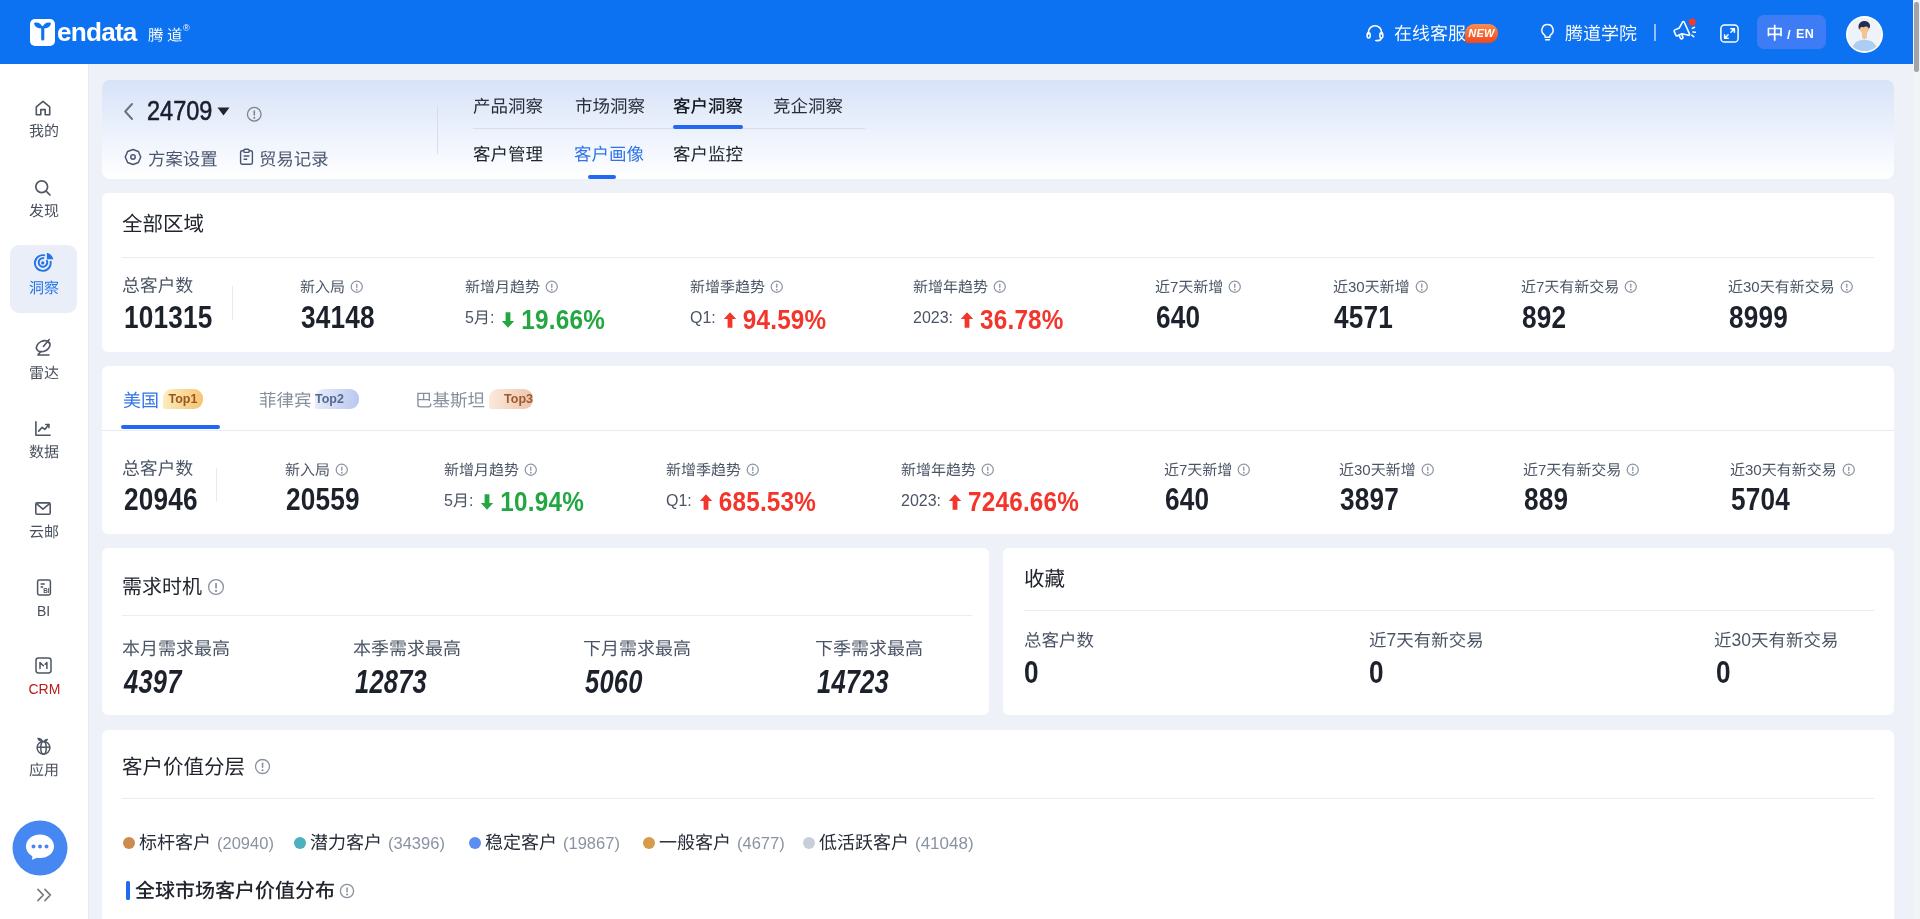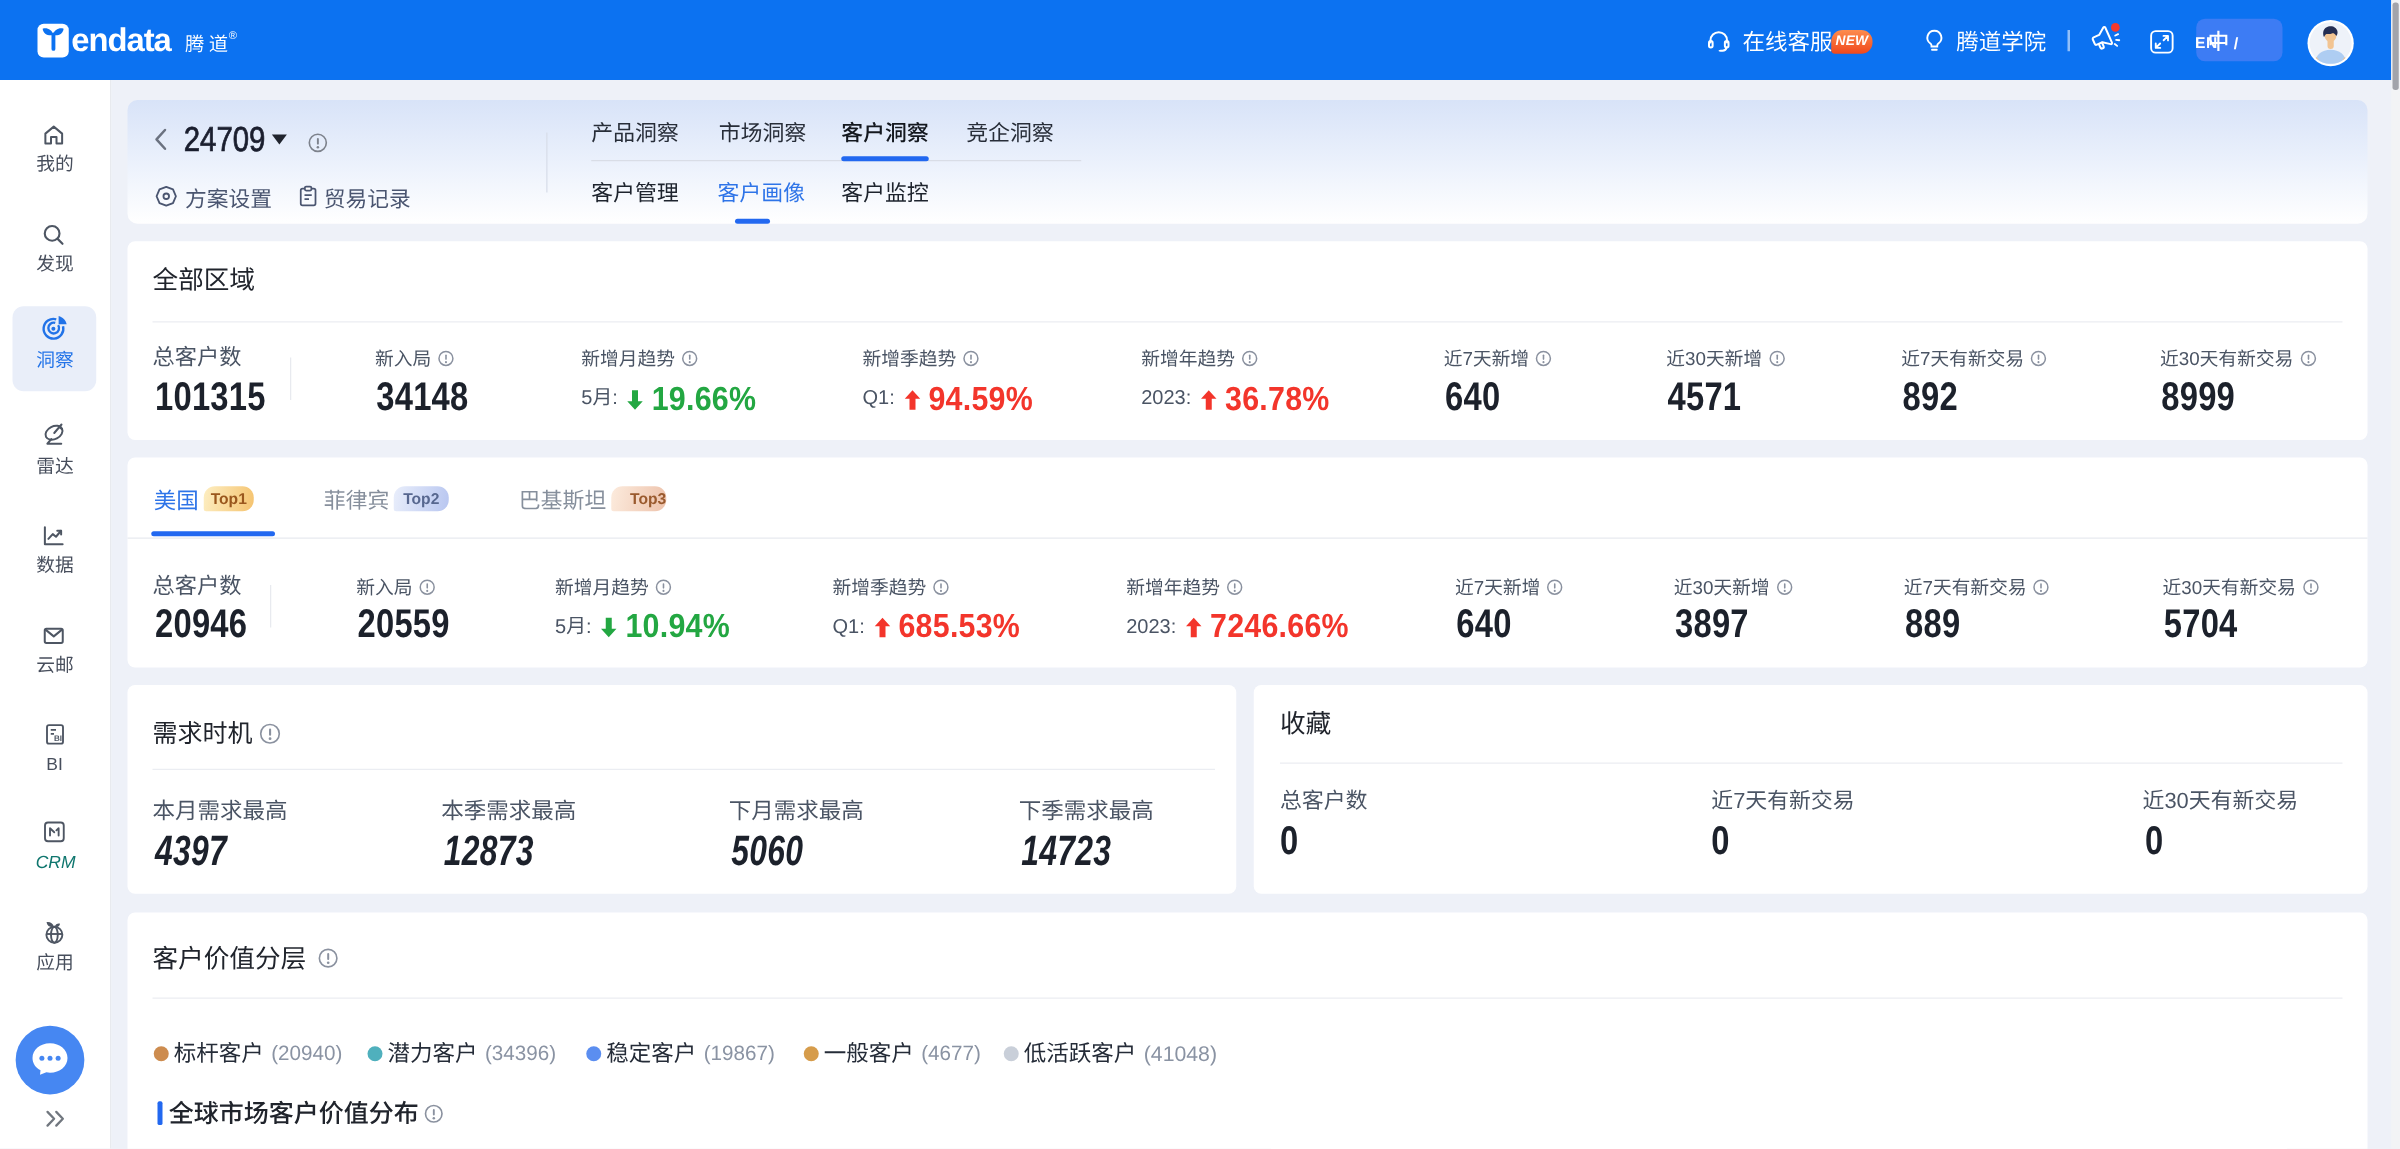--- a/index.html
+++ b/index.html
@@ -176,21 +176,21 @@
 <rect x="0.9" y="0.9" width="17.2" height="17.2" rx="3.6"></rect>
 <path d="M10.8,4.7 h3.6 v3.6 M14.2,4.9 l-3.3,3.3"></path>
 <path d="M8.2,14.3 H4.6 v-3.6 M4.8,14.1 l3.3,-3.3"></path>
 </g>
   </svg>
 <div class="abs" style="left:1757px;top:15px;width:69px;height:34px;background:#3d7cf4;border-radius:7px"></div>
 <svg class="t" style="left:1766px;top:23.5px" width="20" height="22" fill="#fff">
     <use href="#g8" x="0" transform="translate(0.0,15.4) scale(0.01750,-0.01750)"></use>
   </svg>
 <div class="abs" style="left:1787px;top:27.9929px;font-size:13px;color:#fff;font-weight:700;line-height:1;">/</div>
-<div class="abs" style="left:1756px;top:28.4162px;font-size:12.5px;color:#fff;font-weight:700;line-height:1;letter-spacing:0.5px;">EN</div>
+<div class="abs" style="left:1796px;top:28.4162px;font-size:12.5px;color:#fff;font-weight:700;line-height:1;letter-spacing:0.5px;">EN</div>
 <svg class="t" style="left:1846px;top:16px" width="37" height="37" viewBox="0 0 37 37">
 <circle cx="18.5" cy="18.5" r="18.5" fill="#fff"></circle>
 <circle cx="18.5" cy="18.5" r="16.8" fill="#eef2f9"></circle>
 <clipPath id="avc">
       <circle cx="18.5" cy="18.5" r="16.8"></circle>
     </clipPath>
 <g clip-path="url(#avc)">
 <rect x="16" y="13.5" width="5" height="9.7" rx="2.4" fill="#f2c492"></rect>
 <ellipse cx="18.4" cy="12.2" rx="4.8" ry="5.4" fill="#f2c492"></ellipse>
 <path d="M13.2,13.8 c-1.6-3.8-.3-7.6 3.4-8.6 3.6-1 6.6.9 7.3,3.6 .4,1.7-.1,3.2-.9,4 -.3-.8-.9-1.5-1.5-1.9 -1.4-.9-2.3.3-4.4.3 -1.6,0-2.4-.8-3.9,2.6 Z" fill="#252e52"></path>
@@ -269,21 +269,21 @@
 </g>
     <text x="9.2" y="15.6" font-family="Liberation Sans" font-size="6.4" font-weight="bold" fill="#4e5663">BI</text>
   </svg>
 <div class="abs" style="left:37px;top:604.146px;font-size:14px;color:#474e5c;font-weight:400;line-height:1;">BI</div>
 <svg class="t" style="left:33px;top:655px" width="21" height="21" viewBox="0 0 21 21">
 <g fill="none" stroke="#4e5663" stroke-width="1.5" stroke-linejoin="round" stroke-linecap="round">
 <rect x="3" y="3" width="15" height="15" rx="2.4"></rect>
 <path d="M7,13.4 V7.6 l3.4,3.2 M13.9,13.4 V7.6 l-1.8,1.7"></path>
 </g>
   </svg>
-<div class="abs" style="left:28.5px;top:682.146px;font-size:14px;color:#0f766e;font-weight:400;line-height:1;font-style:italic;">CRM</div>
+<div class="abs" style="left:28.5px;top:682.146px;font-size:14px;color:#b91c1c;font-weight:400;line-height:1;">CRM</div>
 <svg class="t" style="left:33px;top:735px" width="21" height="22" viewBox="0 0 21 22">
 <g fill="none" stroke="#4e5663" stroke-width="1.5">
 <circle cx="10.5" cy="12.8" r="6.4"></circle>
 <ellipse cx="10.5" cy="12.8" rx="2.7" ry="6.4"></ellipse>
 <path d="M4.3,12.2 H16.7"></path>
 </g>
 <path d="M10.3,6.6 C9.3,3.4 6.6,2.2 4.2,2.8 C4.7,5.8 7.2,7.2 10.3,6.6 Z" fill="#4e5663"></path>
 <path d="M10.6,6.6 C11.3,4.4 13.3,3.5 15,4 C14.7,6.2 12.8,7.2 10.6,6.6 Z" fill="#4e5663"></path>
 </svg>
 <svg class="t" style="left:29px;top:762px" width="32" height="19" fill="#474e5c">
@@ -532,21 +532,21 @@
 <svg class="t" style="left:123px;top:390.5px" width="38" height="22" fill="#2e74e8">
     <use href="#g66" x="0" transform="translate(0.0,15.8) scale(0.01800,-0.01800)"></use>
     <use href="#g67" x="0" transform="translate(18.0,15.8) scale(0.01800,-0.01800)"></use>
   </svg>
 <div class="abs" style="left:163px;top:389px;width:40px;height:20px;background:linear-gradient(100deg,#fdeec2,#f5c36f);border-radius:9px 9px 9px 2px;color:#9a571d;font-weight:700;font-size:12.5px;line-height:20px;text-align:center">Top1</div>
 <svg class="t" style="left:259px;top:391px" width="54" height="22" fill="#868f9c">
     <use href="#g68" x="0" transform="translate(0.0,15.4) scale(0.01750,-0.01750)"></use>
     <use href="#g69" x="0" transform="translate(17.5,15.4) scale(0.01750,-0.01750)"></use>
     <use href="#g70" x="0" transform="translate(35.0,15.4) scale(0.01750,-0.01750)"></use>
   </svg>
-<div class="abs" style="left:315px;top:389px;width:44px;height:20px;background:linear-gradient(100deg,#e9eefb,#b8c6f0);border-radius:9px 9px 9px 2px;color:#57678f;font-weight:700;font-size:12.5px;line-height:20px;text-align:center">Top2</div>
+<div class="abs" style="left:315px;top:389px;width:44px;height:20px;background:linear-gradient(100deg,#e9eefb,#b8c6f0);border-radius:9px 9px 9px 2px;color:#57678f;font-weight:700;font-size:12.5px;line-height:20px;">Top2</div>
 <svg class="t" style="left:415px;top:391px" width="72" height="22" fill="#868f9c">
     <use href="#g71" x="0" transform="translate(0.0,15.4) scale(0.01750,-0.01750)"></use>
     <use href="#g72" x="0" transform="translate(17.5,15.4) scale(0.01750,-0.01750)"></use>
     <use href="#g73" x="0" transform="translate(35.0,15.4) scale(0.01750,-0.01750)"></use>
     <use href="#g74" x="0" transform="translate(52.5,15.4) scale(0.01750,-0.01750)"></use>
   </svg>
 <div class="abs" style="left:489px;top:389px;width:44px;height:20px;background:linear-gradient(100deg,#fcebdd,#edc2ab);border-radius:9px 9px 9px 2px;color:#9a5a2e;font-weight:700;font-size:12.5px;line-height:20px;text-align:right">Top3</div>
 <div class="abs" style="left:121px;top:425px;width:99px;height:4px;background:#2268f0;border-radius:2px;"></div>
 <div class="abs" style="left:102px;top:430px;width:1792px;height:1px;background:#e7eaf0;"></div>
 <svg class="t" style="left:122px;top:458.5px" width="73" height="22" fill="#4a5464">

